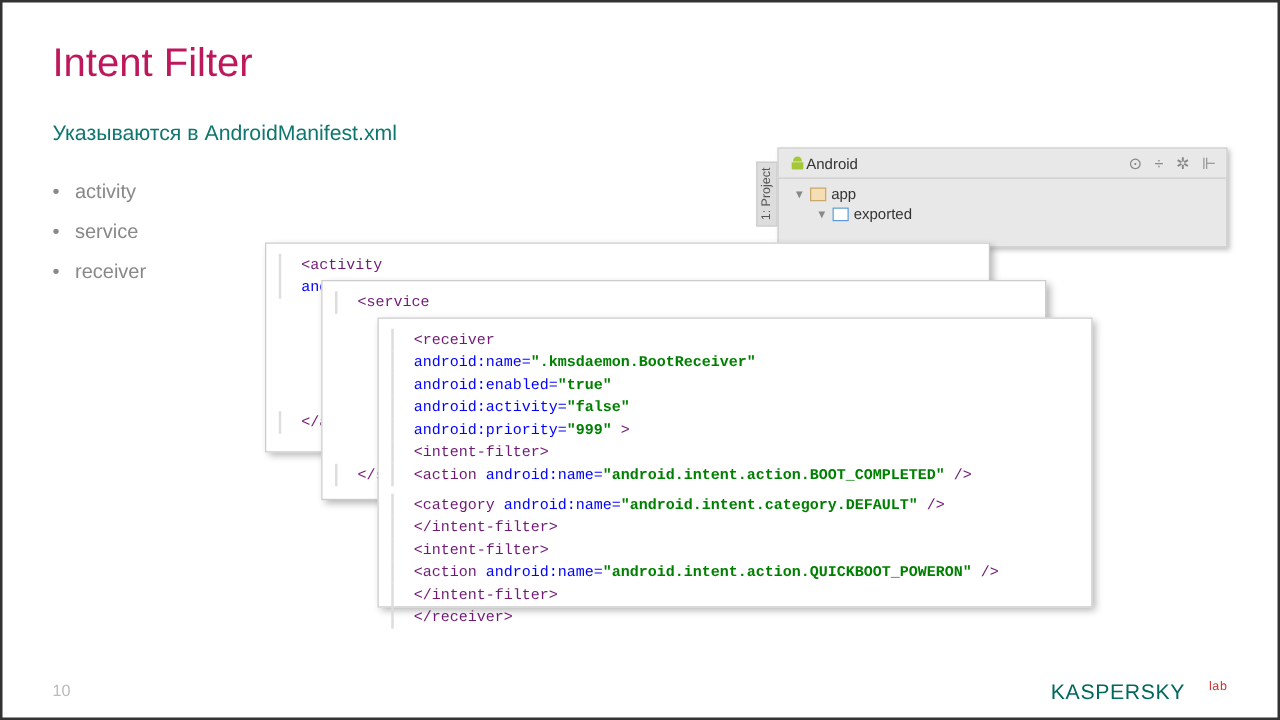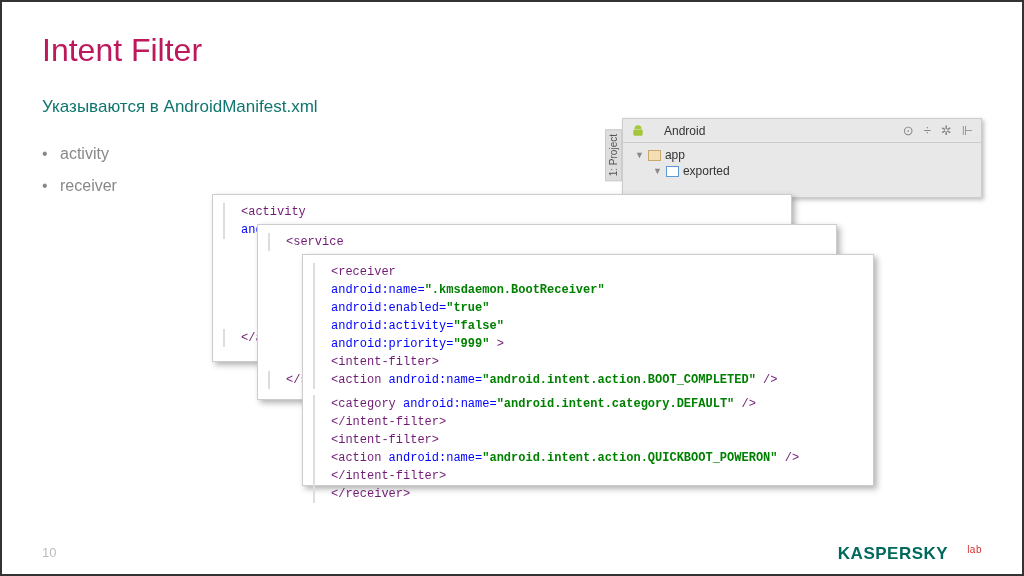--- a/index.html
+++ b/index.html
@@ -5,51 +5,52 @@
 *{margin:0;padding:0;box-sizing:border-box}
 body{width:1024px;height:576px;background:#fff;font-family:Arial,sans-serif;position:relative;border:2px solid #333}
 .slide{padding:30px 40px 20px 40px;height:100%;position:relative}
 .title{color:#be185d;font-size:32px;font-weight:normal;margin-bottom:28px}
 .subtitle{color:#0f766e;font-size:17px;margin-bottom:28px}
 .bullets{color:#888;font-size:16px;list-style:none;margin-left:0}
 .bullets li{margin-bottom:14px;padding-left:18px;position:relative}
 .bullets li::before{content:"•";position:absolute;left:0;color:#888}
 .ide{position:absolute;top:116px;right:40px;width:360px;height:80px;background:#e8e8e8;border:1px solid #ccc;box-shadow:2px 2px 4px rgba(0,0,0,.25)}
 .ide-tab{position:absolute;left:-18px;top:10px;writing-mode:vertical-rl;transform:rotate(180deg);font-size:10px;background:#ddd;padding:4px 2px;border:1px solid #ccc;color:#555}
-.ide-bar{display:flex;align-items:center;padding:4px 8px;gap:19px;background:#e8e8e8;border-bottom:1px solid #ccc}
+.ide-bar{display:flex;align-items:center;padding:4px 8px;gap:0;background:#e8e8e8;border-bottom:1px solid #ccc}
 .android-icon{width:14px;height:14px;display:inline-block}
 .ide-bar-text{font-size:12px;flex:1;color:#333}
 .ide-icons{display:flex;gap:10px;color:#888;font-size:13px}
 .ide-tree{padding:4px 12px;font-size:12px;color:#333}
 .tree-row{display:flex;align-items:center;gap:4px;padding:1px 0}
 .tri{font-size:9px;color:#888}
 .folder-app{width:13px;height:11px;background:#f5deb3;border:1px solid #c9a96e;display:inline-block}
 .folder-blue{width:13px;height:11px;border:1px solid #5b9bd5;display:inline-block;background:#fff}
 .code-panel{position:absolute;background:#fff;border:1px solid #ccc;box-shadow:3px 3px 6px rgba(0,0,0,.3);font-family:'Courier New',monospace;font-size:12px;padding:8px 10px;line-height:1.5}
 .panel1{top:192px;left:210px;width:580px;height:168px}
 .panel2{top:222px;left:255px;width:580px;height:176px}
 .panel3{top:252px;left:300px;width:572px;height:232px}
 .code-panel .line{white-space:pre;display:flex}
 .code-panel .gutter{width:14px;border-left:2px solid #ddd;margin-right:4px;flex-shrink:0}
 .tag{color:#701a75}
 .attr{color:#0000ff}
 .val{color:#008000;font-weight:bold}
 .pagenum{position:absolute;bottom:14px;left:40px;color:#bbb;font-size:13px}
 .logo{position:absolute;bottom:10px;right:40px;font-size:17px;font-weight:normal;color:#00695c;letter-spacing:.5px}
-.logo .k{font-weight:bold}
+.logo .k{font-weight:normal}
 .logo .lab{color:#d32f2f;font-size:10px;vertical-align:top;margin-left:19px}
 </style>
 </head>
 <body>
 
 <div class="slide">
   <h1 class="title">Intent Filter</h1>
   <div class="subtitle">Указываются в AndroidManifest.xml</div>
   <ul class="bullets">
     <li>activity</li>
+    <li>service</li>
     <li>receiver</li>
   </ul>
 
   <div class="ide">
     <div class="ide-tab">1: Project</div>
     <div class="ide-bar">
       <span class="android-icon">
         <svg viewBox="0 0 24 24" width="14" height="14">
             <path fill="#a4c639" d="M6 8a6 6 0 0112 0v1H6V8zm2-4l-1-2m9 2l1-2M4 10h16v8a2 2 0 01-2 2H6a2 2 0 01-2-2v-8z"></path>
           </svg>

